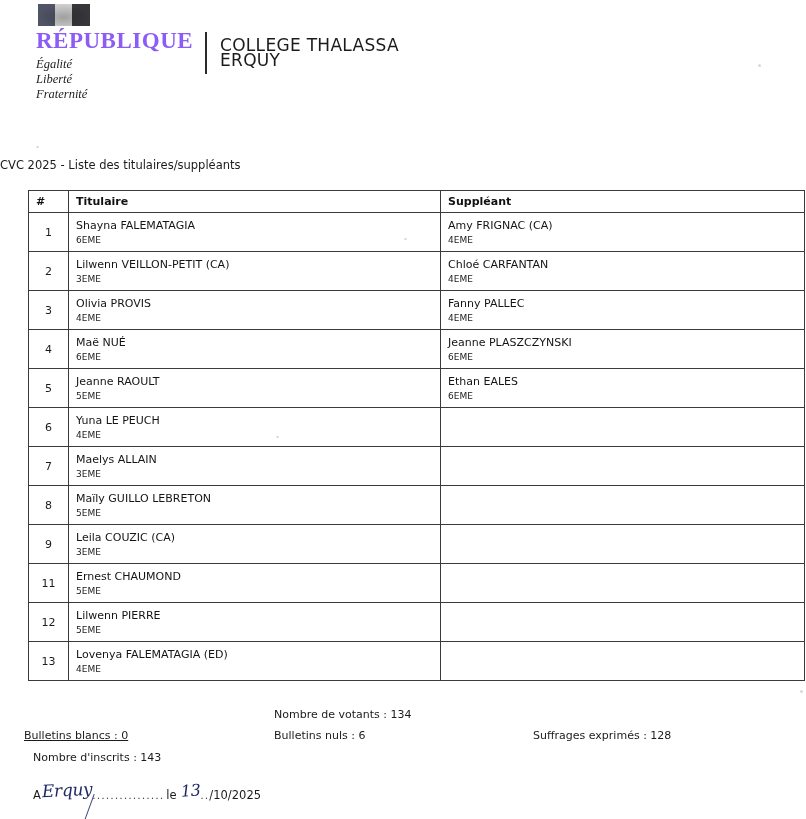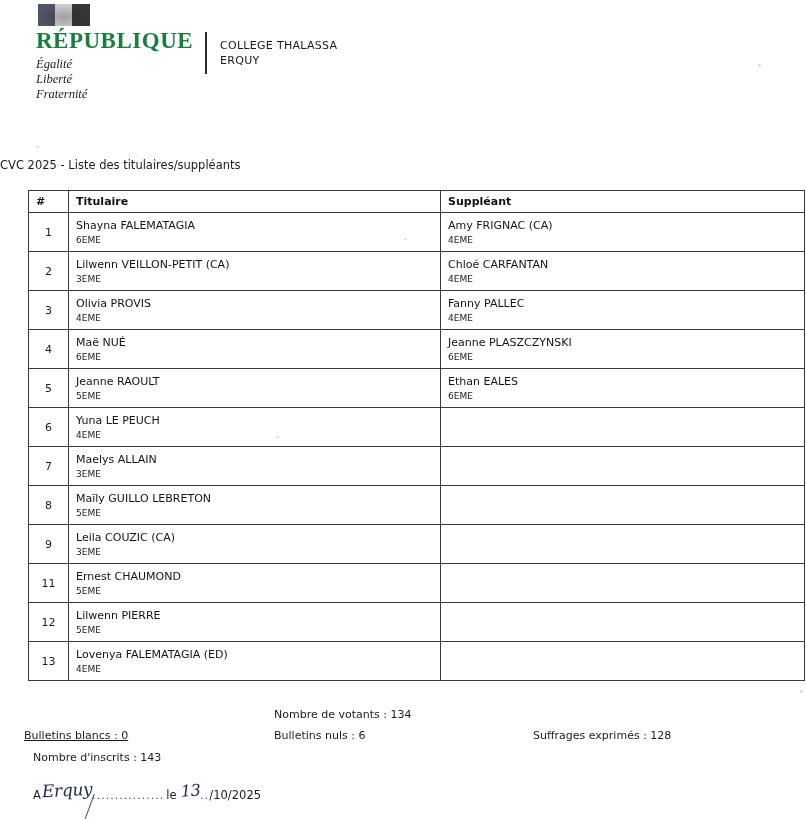--- a/index.html
+++ b/index.html
@@ -37,21 +37,21 @@
     position: absolute;
     left: 0; top: 0; right: 0; bottom: 0;
     background: radial-gradient(ellipse at 50% 60%, rgba(0,0,0,0.25) 0%, rgba(0,0,0,0) 70%);
   }
   .rep-line1, .rep-line2 {
     font-family: "Liberation Serif", serif;
     font-weight: bold;
     font-size: 23px;
     letter-spacing: 0.5px;
     line-height: 25px;
-    color: #15803d;
+    color: #8b5cf6;
   }
   .devise {
     font-family: "Liberation Serif", serif;
     font-style: italic;
     font-size: 12.5px;
     line-height: 15px;
     color: #222;
     margin-top: 4px;
   }
   .sep-bar {
@@ -59,21 +59,21 @@
     left: 205px;
     top: 32px;
     width: 2px;
     height: 42px;
     background: #2b2b2b;
   }
   .school {
     position: absolute;
     left: 220px;
     top: 38px;
-    font-size: 11px;
+    font-size: 17px;
     line-height: 15px;
     letter-spacing: 0.3px;
     color: #1b1b1b;
   }
 
   
   .doc-title {
     position: absolute;
     left: 0;
     top: 158px;

